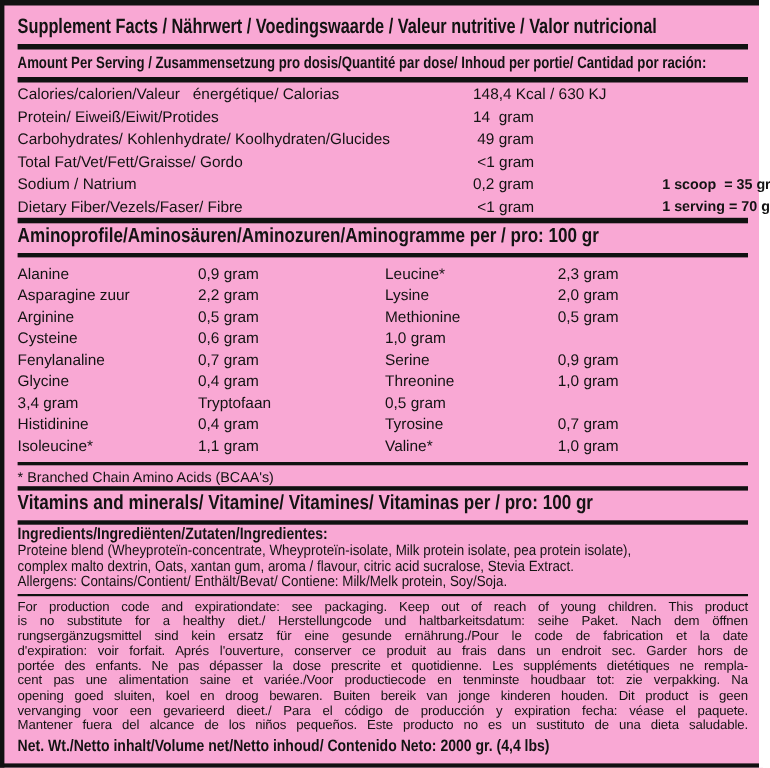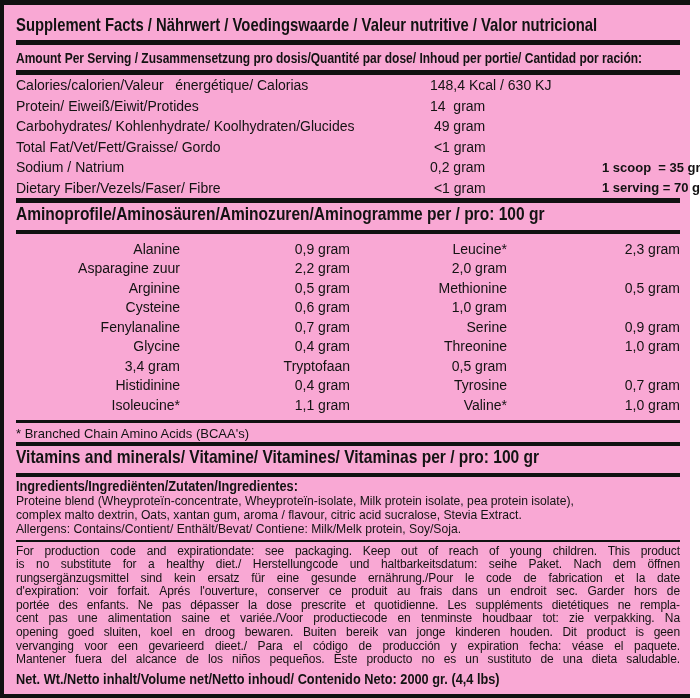--- a/index.html
+++ b/index.html
@@ -35,21 +35,21 @@
   .nutri { }
   .nrow {
     height:20.5px; display:grid;
     grid-template-columns:414px 172px 1fr;
     align-items:center; font-size:14px;
   }
   .nlabel { white-space:pre; }
   .nval   { white-space:pre; }
   .nnote  { font-weight:bold; font-size:13px; text-align:right; white-space:pre; }
 
-  .agrid { padding:5px 0;text-align:right; }
+  .agrid { padding:5px 0; }
   .arow {
     height:19.5px; display:grid;
     grid-template-columns:164px 170px 157px 1fr;
     align-items:center; font-size:14px;
   }
   .fnote { font-size:13px; padding:3px 0 4px 0; height:12px; }
 
   .ihead { height:17px; display:flex; align-items:flex-end; }
   .iline { height:14px; display:flex; align-items:center; }
   .ingr  { padding-bottom:4px; }
@@ -118,20 +118,21 @@
   <div class="agrid">
     <div class="arow">
       <span>Alanine</span>
       <span>0,9 gram</span>
       <span>Leucine*</span>
       <span>2,3 gram</span>
     </div>
     <div class="arow">
       <span>Asparagine zuur</span>
       <span>2,2 gram</span>
+      <span>Lysine</span>
       <span>2,0 gram</span>
     </div>
     <div class="arow">
       <span>Arginine</span>
       <span>0,5 gram</span>
       <span>Methionine</span>
       <span>0,5 gram</span>
     </div>
     <div class="arow">
       <span>Cysteine</span>

